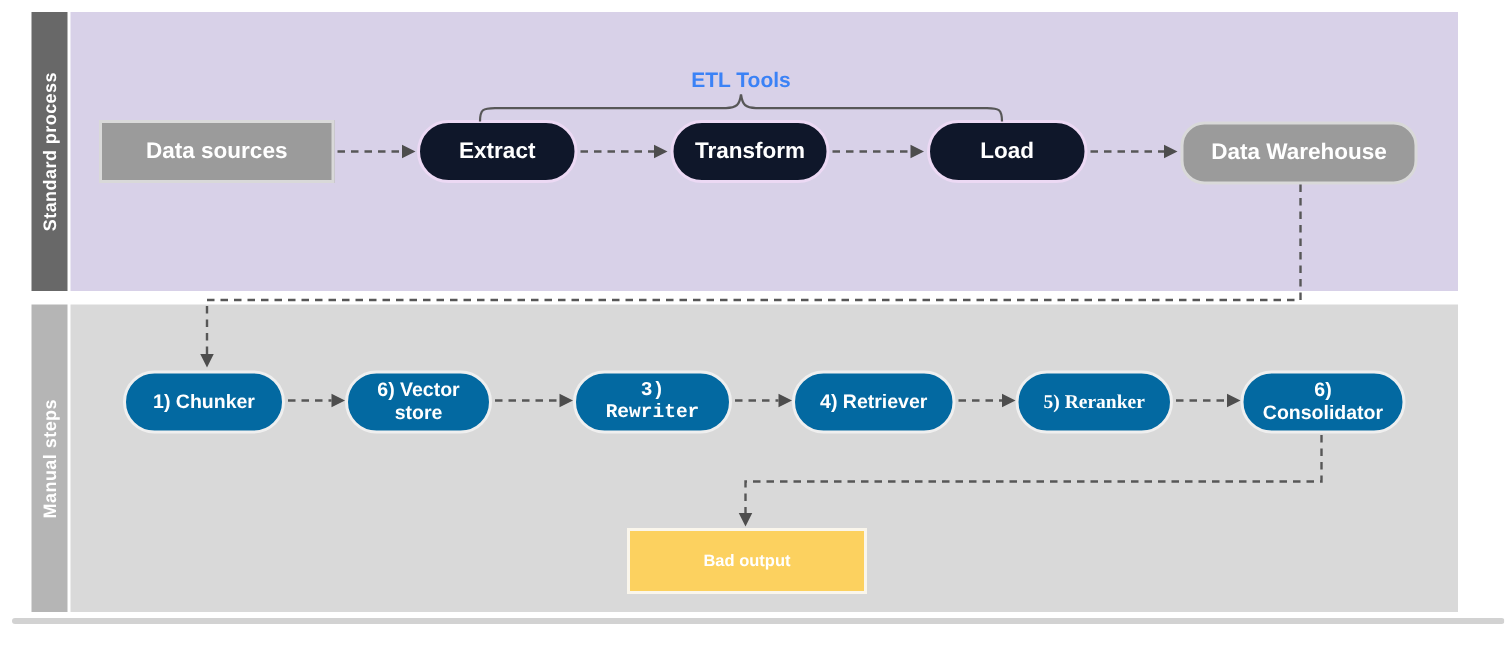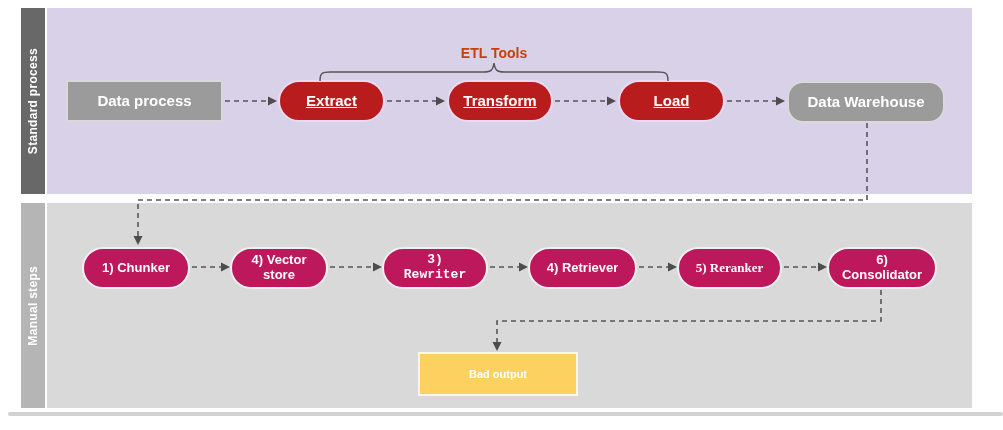--- a/index.html
+++ b/index.html
@@ -53,28 +53,27 @@
     font-weight: bold;
     line-height: 1.15;
     z-index: 2;
   }
   .rect-gray {
     background: #9b9b9b;
     border: 2px solid #d9d9d9;
     font-size: 15px;
   }
   .pill-purple {
-    background: #b91c1c;
+    background: #0f172a;
     border: 2px solid #ecd9f4;
     border-radius: 22px;
     font-size: 15px;
-    text-decoration: underline;
   }
   .pill-gray {
-    background: #be185d;
+    background: #0369a1;
     border: 2px solid #efefef;
     border-radius: 22px;
     font-size: 13px;
     padding: 0 10px;
   }
   .rect-yellow {
     background: #fcd15f;
     border: 2px solid #faf6ec;
     font-size: 11px;
   }
@@ -97,21 +96,21 @@
   .n-bad-output   { left: 418px; top: 352px; width: 160px; height: 44px; }
 
   .etl-tools-label {
     position: absolute;
     left: 424px;
     top: 45px;
     width: 140px;
     text-align: center;
     font-size: 14px;
     font-weight: bold;
-    color: #c2410c;
+    color: #3b82f6;
     z-index: 2;
   }
 
   svg.connector-layer {
     position: absolute;
     left: 0; top: 0;
     width: 1003px;
     height: 430px;
     z-index: 3;
     pointer-events: none;
@@ -149,28 +148,28 @@
   </div>
   <div class="lane-panel standard"></div>
 
   <div class="lane-sidebar manual">
     <span class="lane-label">Manual steps</span>
   </div>
   <div class="lane-panel manual"></div>
 
   <div class="etl-tools-label">ETL Tools</div>
 
-  <div class="node rect-gray n-data-sources">Data process</div>
+  <div class="node rect-gray n-data-sources">Data sources</div>
   <div class="node pill-purple n-extract">Extract</div>
   <div class="node pill-purple n-load">Load</div>
   <div class="node pill-purple n-transform">Transform</div>
   <div class="node rect-gray n-data-warehouse">Data Warehouse</div>
 
   <div class="node pill-gray n-chunker">1) Chunker</div>
-  <div class="node pill-gray n-vector-store">4) Vector store</div>
+  <div class="node pill-gray n-vector-store">6) Vector store</div>
   <div class="node pill-gray n-rewriter">3) Rewriter</div>
   <div class="node pill-gray n-retriever">4) Retriever</div>
   <div class="node pill-gray n-reranker">5) Reranker</div>
   <div class="node pill-gray n-consolidator">6) Consolidator</div>
 
   <div class="node rect-yellow n-bad-output">Bad output</div>
 
   <svg class="connector-layer" viewBox="0 0 1003 430" xmlns="http://www.w3.org/2000/svg">
 
     <path class="solid" d="M320,81 C320,73 322,72 330,72 L484,72 C491,72 493,70 494,63

